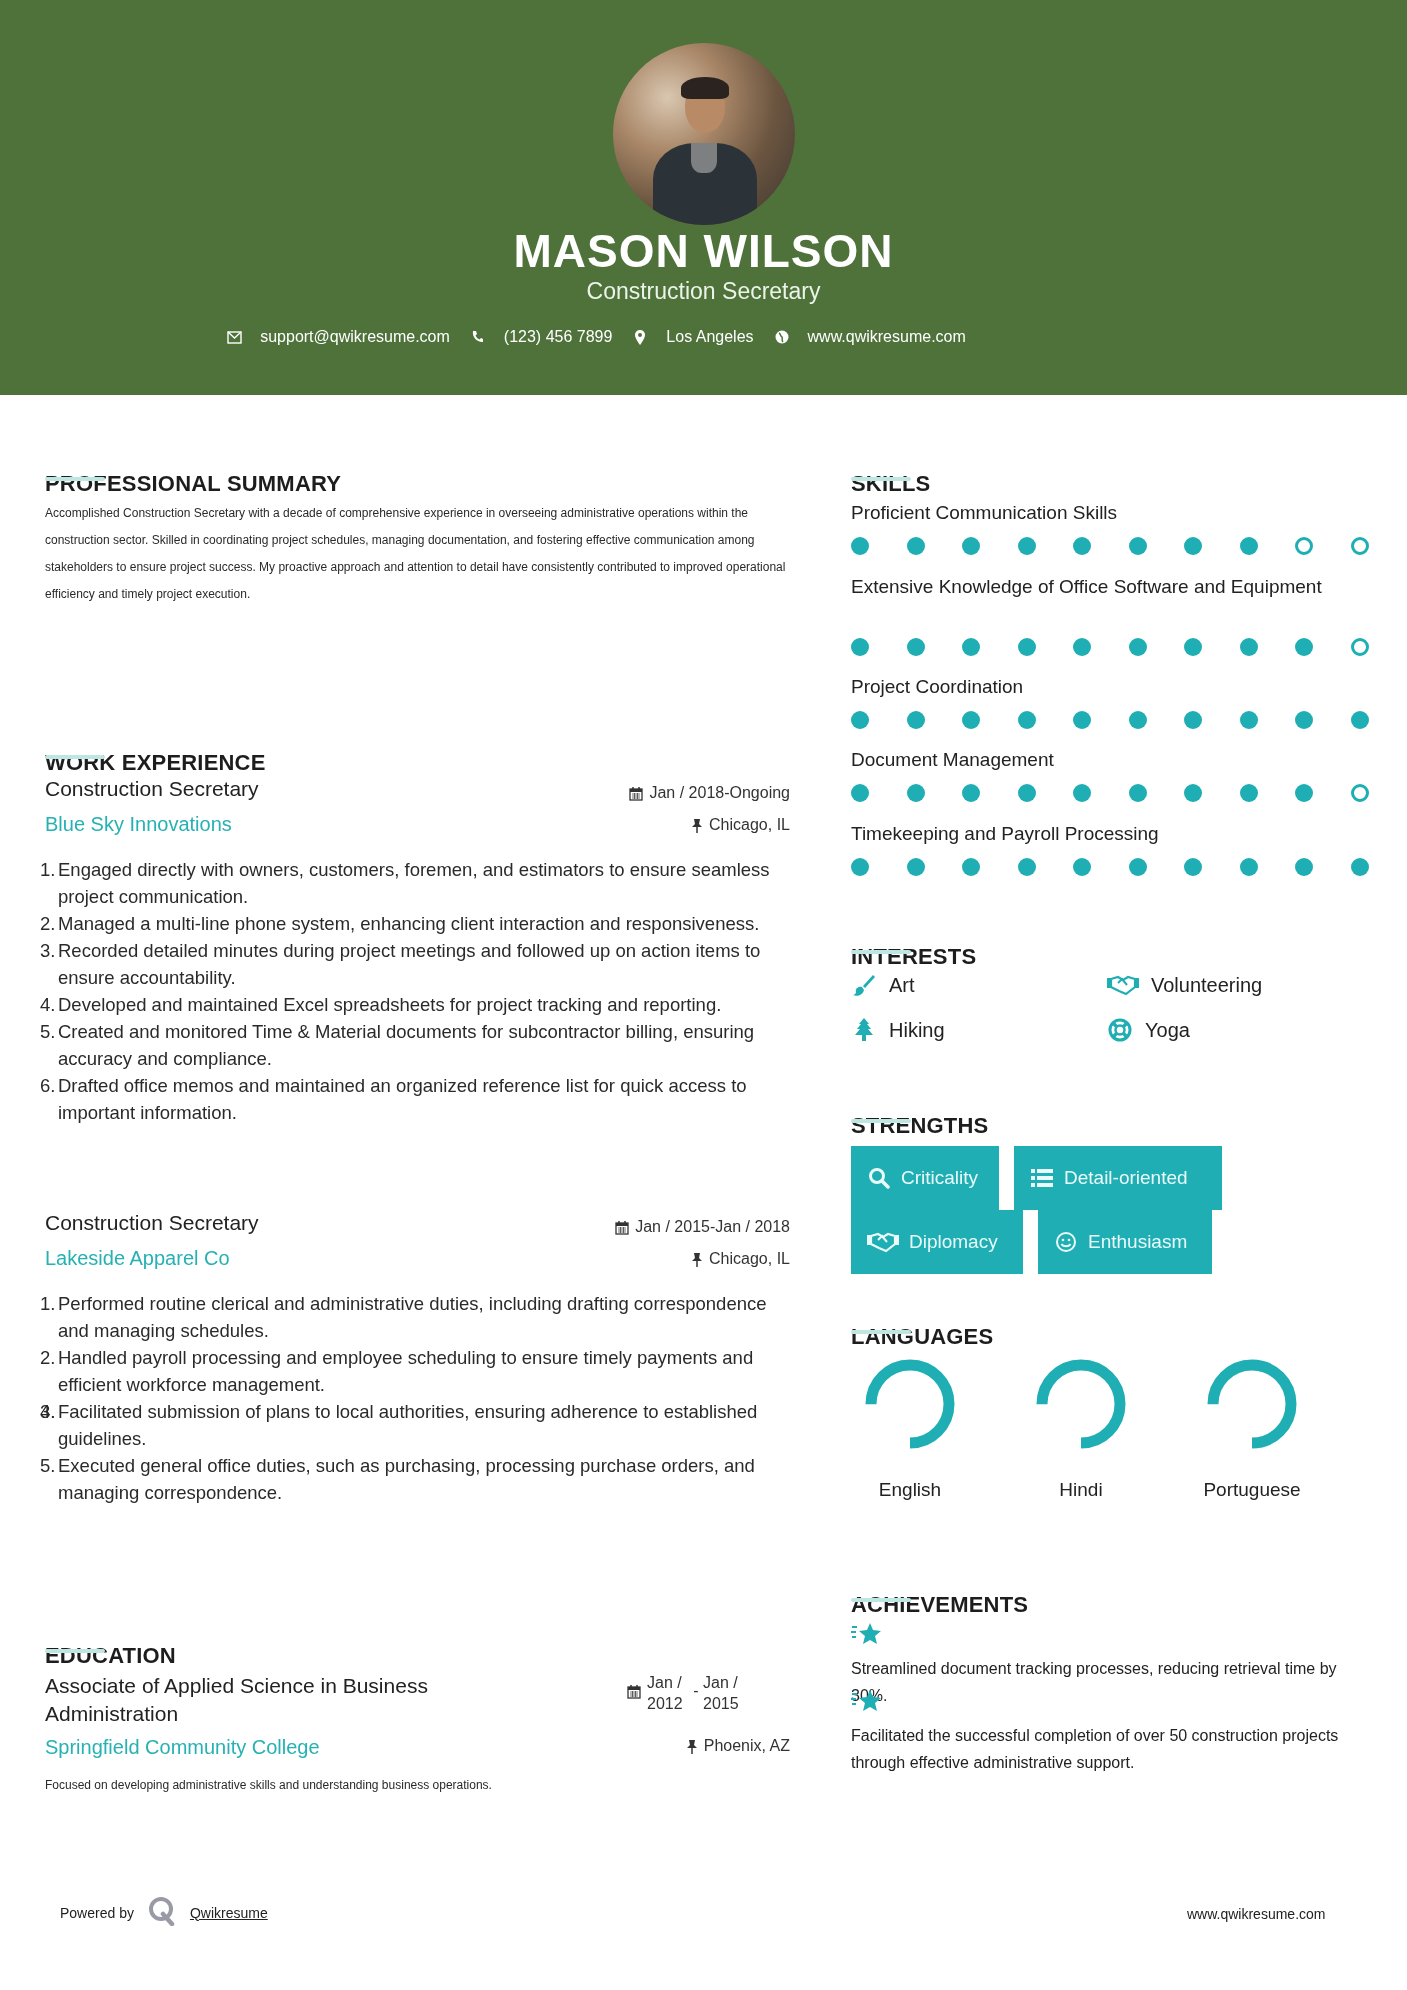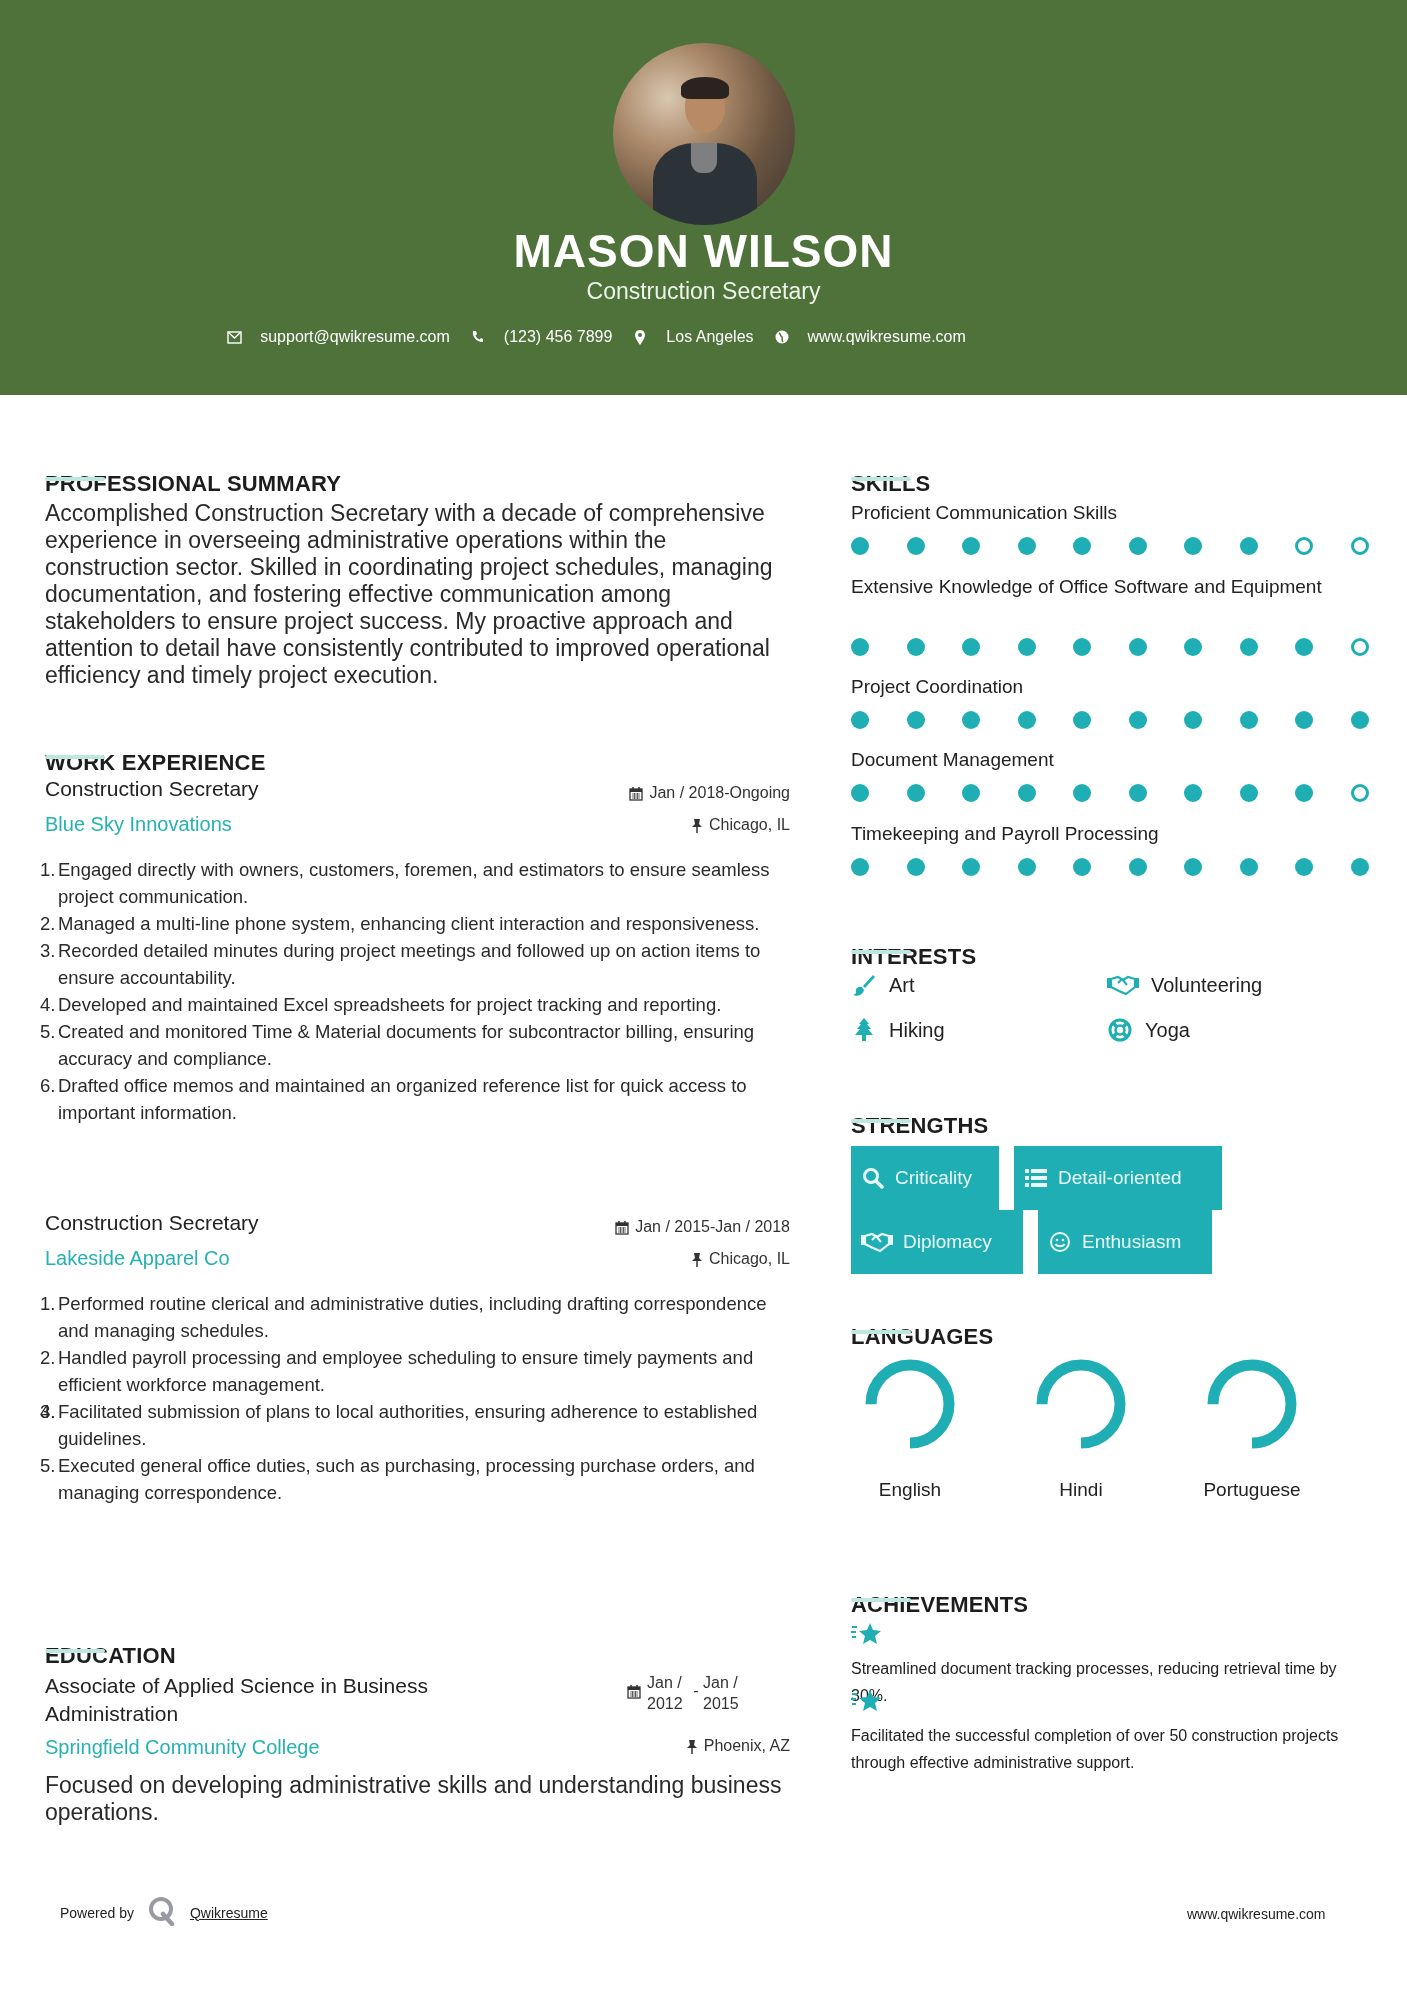--- a/index.html
+++ b/index.html
@@ -16,39 +16,39 @@
     .name { position: absolute; left: 0; top: 224px; width: 1407px; color: #fff; font-size: 46px; font-weight: bold; letter-spacing: 1px; }
     .title { position: absolute; left: 0; top: 278px; width: 1407px; color: #ecf3e8; font-size: 23px; }
     .contacts { position: absolute; left: 0; top: 328px; width: 1192px; display: flex; justify-content: center; align-items: center; color: #fff; font-size: 16px; }
     .contacts .c-item { display: flex; align-items: center; margin: 0 10px; }
     .contacts .c-icon { width: 16px; height: 16px; margin-right: 18px; display: inline-flex; align-items: center; justify-content: center; }
 
     .sec-title { position: absolute; font-size: 22px; font-weight: bold; color: #1d1d1d; letter-spacing: 0.2px; margin-top: 30px; }
     .sec-rule { position: absolute; width: 60px; height: 4px; background: #bfe7e1; border-radius: 2px; }
 
     .left { position: absolute; left: 45px; width: 745px; }
-    .para { font-size: 23px; line-height: 27px; color: #2a2a2a; }
+    .para { font-size: 12px; line-height: 27px; color: #2a2a2a; }
 
     .job-title { position: absolute; font-size: 21px; color: #222; }
     .company { position: absolute; font-size: 20px; color: #26b1b3; }
     .meta { position: absolute; font-size: 16px; color: #333; text-align: right; display: flex; align-items: center; justify-content: flex-end; }
     .meta svg { margin-right: 6px; }
 
     ol.bullets { position: absolute; list-style: none; font-size: 18.5px; line-height: 27px; color: #2a2a2a; }
     ol.bullets li { position: relative; padding-left: 18px; }
     ol.bullets li .num { position: absolute; left: 0; top: 0; }
     .skill-name { position: absolute; font-size: 19px; color: #222; line-height: 27px; }
     .dots { position: absolute; display: flex; }
     .dot { width: 18px; height: 18px; border-radius: 50%; margin-right: 37.5px; background: #1faeb3; }
     .dot.empty { background: #fff; border: 3px solid #1faeb3; }
 
     .interest { position: absolute; display: flex; align-items: center; font-size: 20px; color: #222; }
     .interest .i-icon { width: 26px; height: 26px; margin-right: 12px; display: inline-flex; align-items: center; justify-content: center; }
 
-    .chip { position: absolute; height: 64px; background: #1faeb3; color: #e9fbfb; display: flex; align-items: center; padding: 0 10px; font-size: 19px; }
+    .chip { position: absolute; height: 64px; background: #1faeb3; color: #e9fbfb; display: flex; align-items: center; padding: 0 16px; font-size: 19px; }
     .chip .ch-icon { width: 24px; height: 24px; margin-right: 10px; display: inline-flex; align-items: center; justify-content: center; }
 
     .lang { position: absolute; width: 120px; text-align: center; font-size: 19px; color: #222; }
     .lang svg { display: block; margin: 0 auto; }
     .lang .lname { margin-top: 22px; line-height: 27px; width: 110px; margin-left: auto; margin-right: auto; word-break: break-all; }
 
     .ach { position: absolute; display: flex; font-size: 16px; line-height: 27px; color: #222; flex-direction: column; }
     .ach .a-icon { width: 34px; flex: 0 0 34px; margin-right: 11px; padding-top: 2px; }
 
     .footer-left { position: absolute; left: 60px; top: 1896px; display: flex; align-items: center; font-size: 14px; color: #222; }

